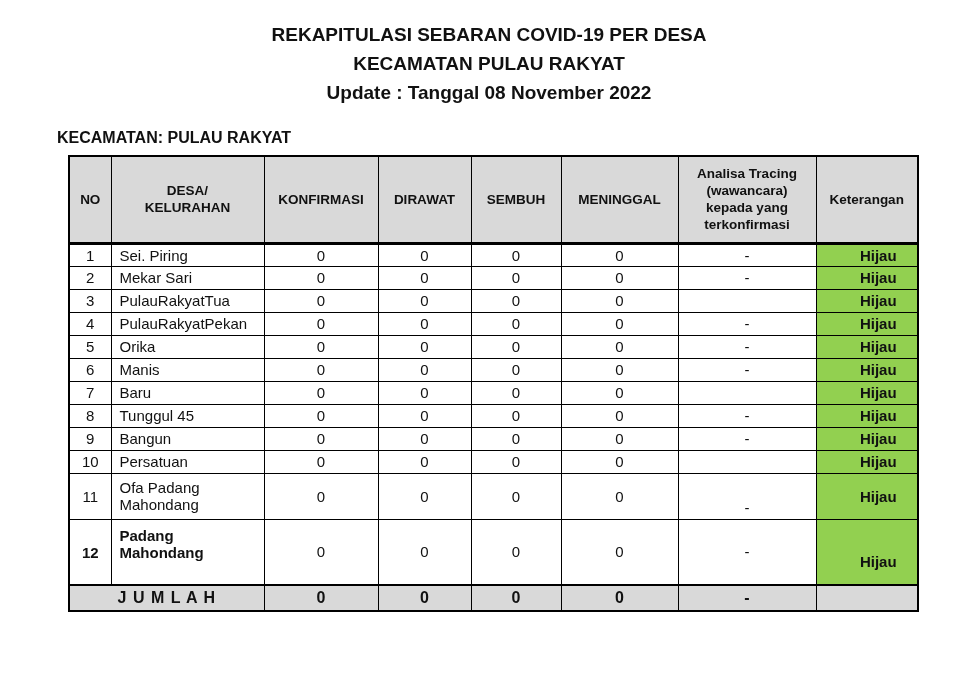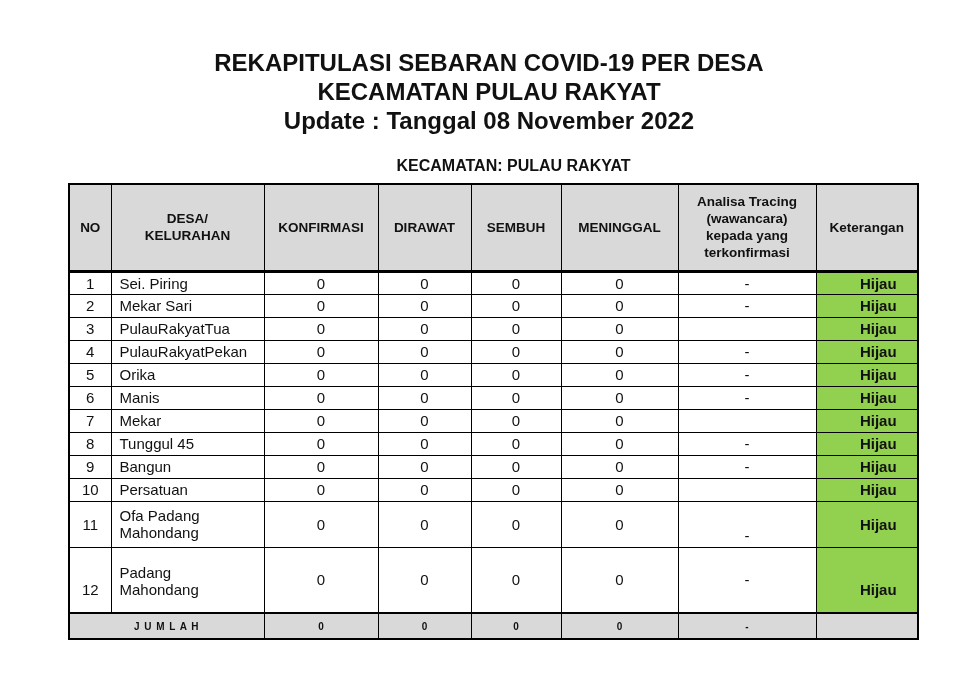--- a/index.html
+++ b/index.html
@@ -11,31 +11,30 @@
   }
   *{box-sizing:border-box;margin:0;padding:0;}
   html,body{background:#ffffff;}
   body{
     width:978px;height:700px;
     font-family:"Liberation Sans",sans-serif;
     color:var(--text);
     overflow:hidden;
   }
   .title-block{
-    margin-top:48px;
-    text-align:center;
-    font-weight:bold;
-    font-size:24px;
+    margin-top:20px;
+    text-align:center;
+    font-weight:bold;
+    font-size:19px;
     line-height:29px;
   }
   .section-label{
     margin:22px 8px 0 57px;
     font-weight:bold;
     font-size:16px;
-    text-align:center;
   }
   table.covid{
     margin:8px 0 0 68px;
     border-collapse:collapse;
     table-layout:fixed;
     width:849px;
     border:2px solid var(--border);
   }
   col.c-no{width:42px;}
   col.c-desa{width:153px;}
@@ -76,27 +75,27 @@
     line-height:17px;
   }
   tbody td.ket{
     background:var(--green);
     font-weight:bold;
     padding-left:25px;
   }
   tr.r11{height:46px;}
   tr.r12{height:66px;}
   tr.r11 td.tracing{vertical-align:bottom;padding-bottom:3px;}
-  tr.r12 td.no, tr.r12 td.desa{vertical-align:bottom;padding-bottom:14px;}
+  tr.r12 td.no, tr.r12 td.desa{vertical-align:bottom;padding-bottom:23px;font-weight:bold;}
   tr.r12 td.ket{vertical-align:bottom;padding-bottom:14px;}
   tfoot tr{border-top:2px solid var(--border);}
   tfoot td{
     background:var(--footer-bg);
     font-weight:bold;
-    font-size:10px;
+    font-size:16px;
     height:26px;
     text-align:center;
     vertical-align:middle;
   }
   tfoot td.jumlah-label{letter-spacing:1px;}
 </style>
 </head>
 <body>
 
 <div class="title-block">
@@ -187,21 +186,21 @@
     <td class="desa">Manis</td>
     <td class="konfirmasi">0</td>
     <td class="dirawat">0</td>
     <td class="sembuh">0</td>
     <td class="meninggal">0</td>
     <td class="tracing">-</td>
     <td class="ket">Hijau</td>
   </tr>
       <tr class="r7">
     <td class="no">7</td>
-    <td class="desa">Mekar</td>
+    <td class="desa">Baru</td>
     <td class="konfirmasi">0</td>
     <td class="dirawat">0</td>
     <td class="sembuh">0</td>
     <td class="meninggal">0</td>
     <td class="tracing"></td>
     <td class="ket">Hijau</td>
   </tr>
       <tr class="r8">
     <td class="no">8</td>
     <td class="desa">Tunggul 45</td>

